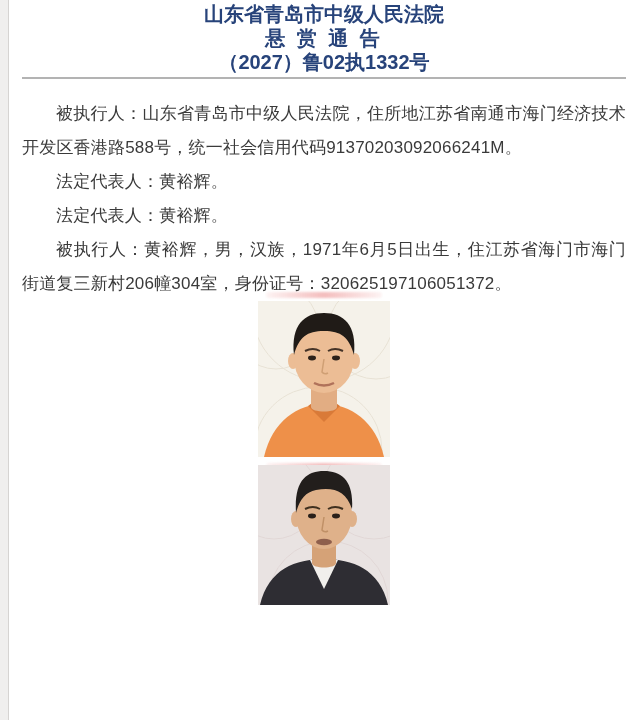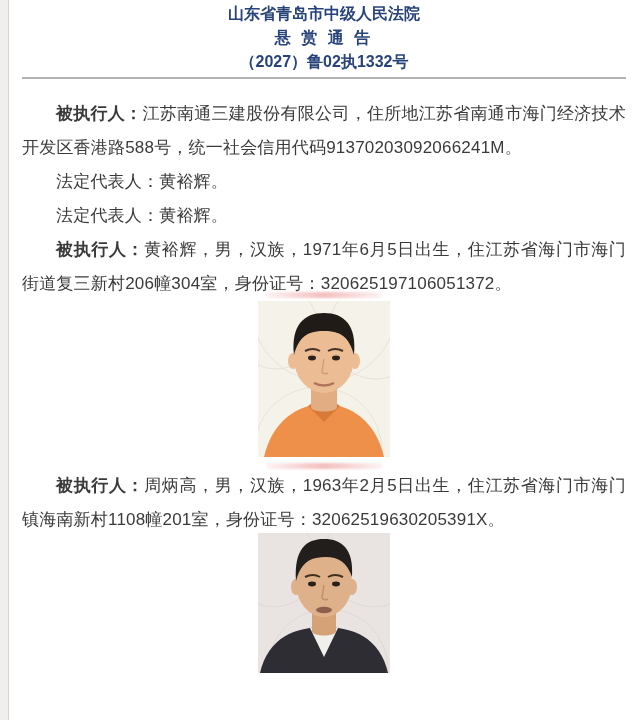--- a/index.html
+++ b/index.html
@@ -30,21 +30,21 @@
     right: 14px;
     top: 0;
   }
   header {
     text-align: center;
     color: #27437a;
     font-weight: bold;
     padding-top: 2px;
   }
   .h-line {
-    font-size: 16px;
+    font-size: 20px;
     line-height: 24px;
   }
   .h-type {
     letter-spacing: 3px;
     text-align: center;
   }
   .divider {
     height: 2px;
     background: #b3b3b3;
     margin-top: 3px;
@@ -54,21 +54,21 @@
     font-size: 17px;
     line-height: 34px;
     color: #3a3a3a;
     text-align: justify;
     letter-spacing: 0.2px;
   }
   .bodytext p {
     margin: 0;
     text-indent: 2em;
   }
-  .b { font-weight: bold; }
+  .b { font-weight: normal; }
   .photo-wrap {
     width: 132px;
     margin: 0 auto;
     position: relative;
   }
   .photo-wrap.p1 { margin-bottom: 12px; }
   .photo-wrap.p2 { margin-top: -4px; }
   .photo-wrap svg { display: block; }
   .wm {
     position: absolute;
@@ -93,21 +93,21 @@
     <header>
       <div class="h-line">山东省青岛市中级人民法院</div>
       <div class="h-line h-type">悬 赏 通 告</div>
       <div class="h-line">（2027）鲁02执1332号</div>
     </header>
 
     <div class="divider"></div>
 
     <div class="bodytext">
 
-      <p><span class="b">被执行人：</span><span>江苏南通三建股份有限公司，住所地江苏省南通市海门经济技术开发区香港路588号，统一社会信用代码91370203092066241M。</span></p>
+      <p><span class="b">被执行人：</span><span>山东省青岛市中级人民法院，住所地江苏省南通市海门经济技术开发区香港路588号，统一社会信用代码91370203092066241M。</span></p>
 
       <p><span class="b"></span><span>法定代表人：黄裕辉。</span></p>
 
 
       <p><span class="b"></span><span>法定代表人：黄裕辉。</span></p>
 
       <p><span class="b">被执行人：</span><span>黄裕辉，男，汉族，1971年6月5日出生，住江苏省海门市海门街道复三新村206幢304室，身份证号：320625197106051372。</span></p>
 
       <div class="photo-wrap p1">
         <div class="wm wm-top"></div>
@@ -129,21 +129,20 @@
           <path d="M47,50 Q55,46 62,50" stroke="#453327" stroke-width="2" fill="none"></path>
           <path d="M70,50 Q77,46 85,50" stroke="#453327" stroke-width="2" fill="none"></path>
           <ellipse cx="54" cy="57" rx="4" ry="2.4" fill="#2c211a"></ellipse>
           <ellipse cx="78" cy="57" rx="4" ry="2.4" fill="#2c211a"></ellipse>
           <path d="M66,58 L64,71 Q66,74 70,72" stroke="#cf9f74" stroke-width="1.5" fill="none"></path>
           <path d="M56,82 Q66,87 76,82" stroke="#b0725a" stroke-width="2.5" fill="none"></path>
         </svg>
         <div class="wm wm-bottom"></div>
       </div>
 
-      <p><span class="b">被执行人：</span><span>周炳高，男，汉族，1963年2月5日出生，住江苏省海门市海门镇海南新村1108幢201室，身份证号：32062519630205391X。</span></p>
 
       <div class="photo-wrap p2">
         <svg width="132" height="140" viewBox="0 0 132 140" xmlns="http://www.w3.org/2000/svg">
           <rect width="132" height="140" fill="#e9e3e2"></rect>
           <g fill="none" stroke="#dccfce" stroke-width="1" opacity="0.6">
             <circle cx="16" cy="30" r="44"></circle>
             <circle cx="116" cy="24" r="50"></circle>
             <circle cx="70" cy="136" r="60"></circle>
           </g>
           <path d="M2,140 C10,104 38,94 66,94 C94,94 122,104 130,140 Z" fill="#2e2d33"></path>

